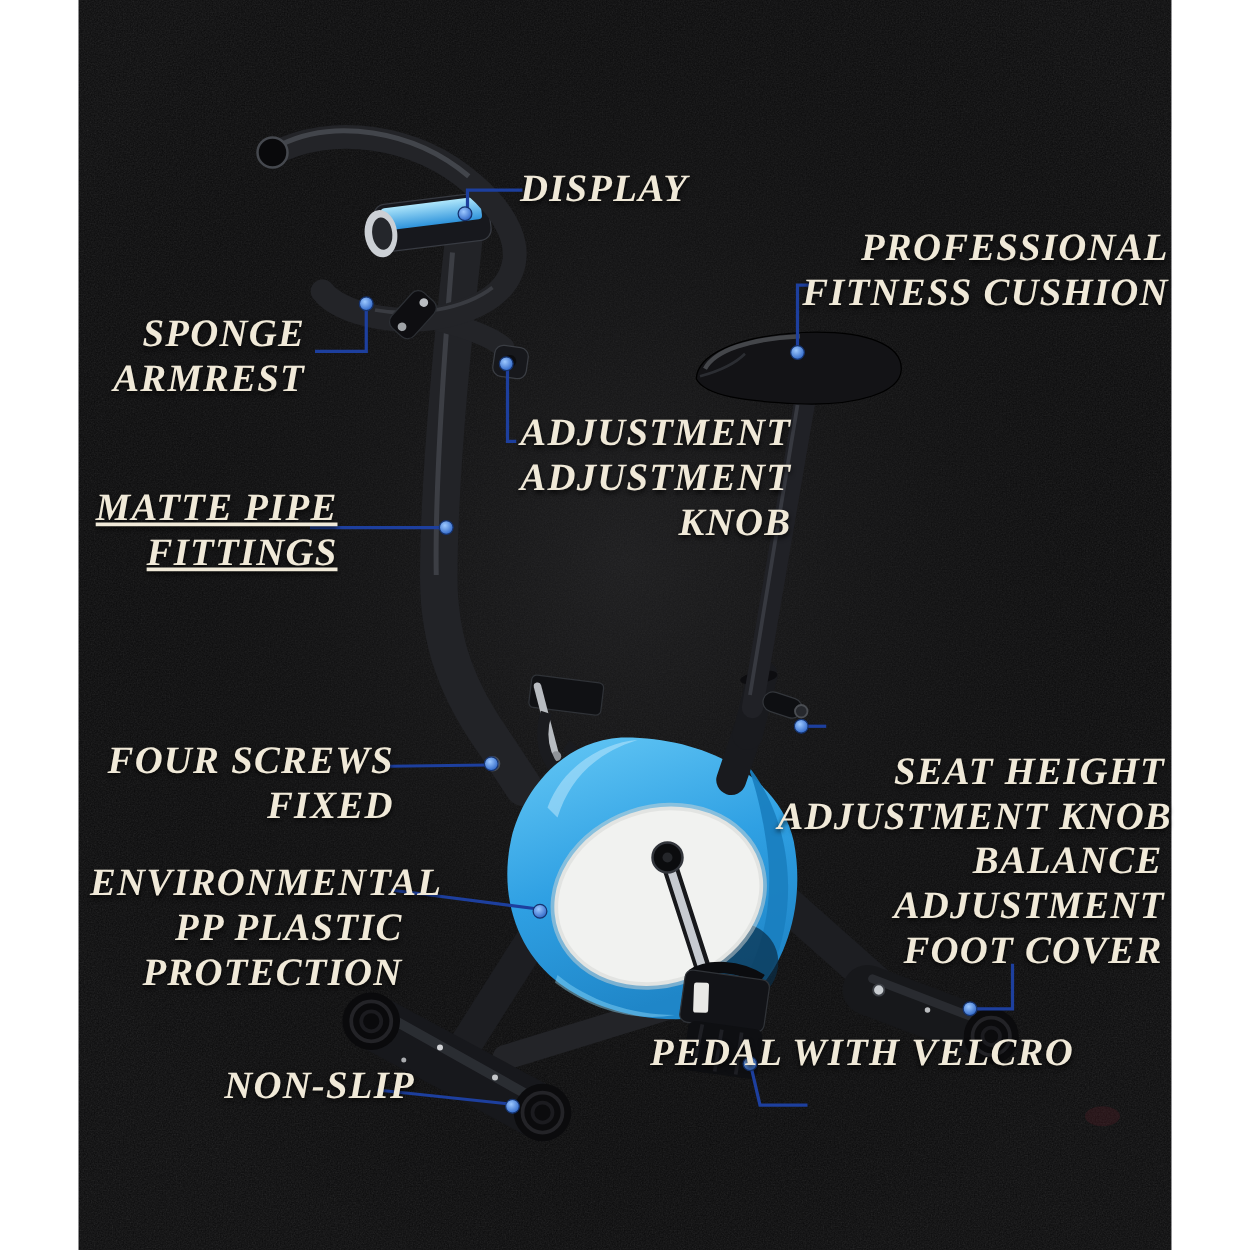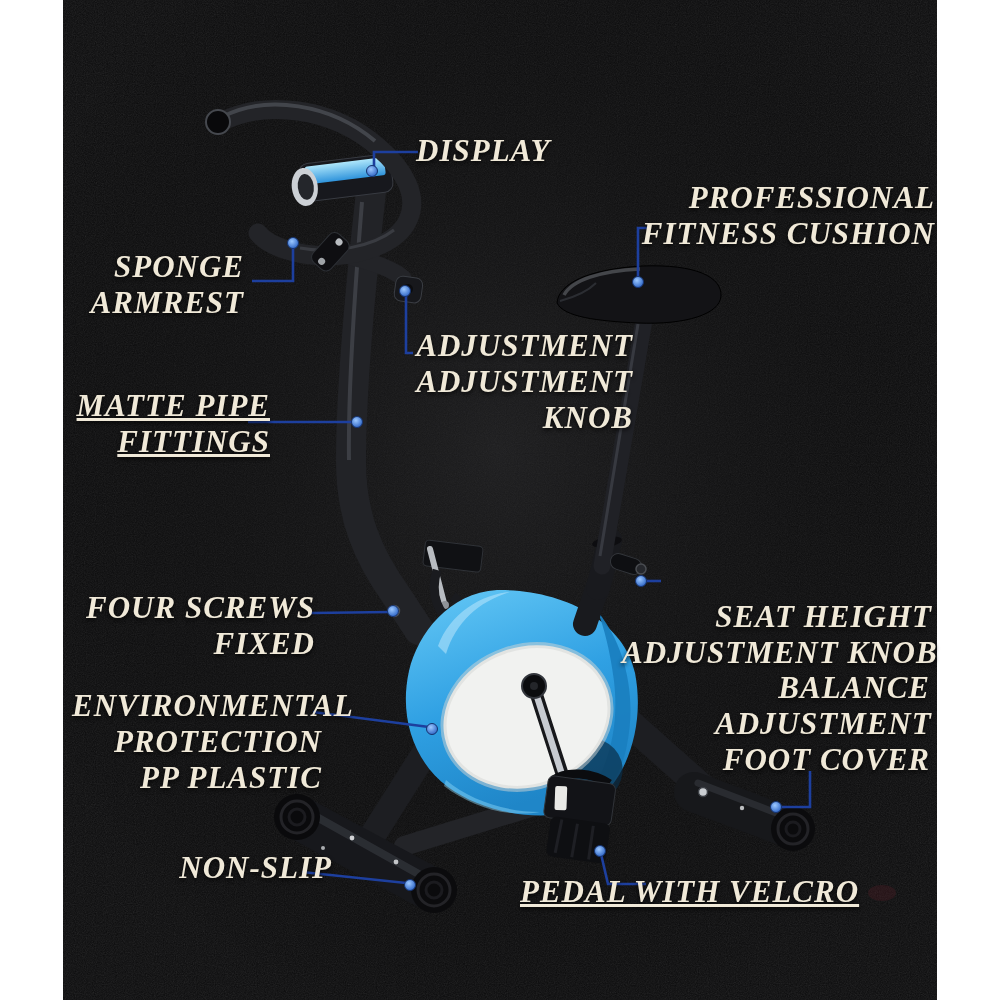--- a/index.html
+++ b/index.html
@@ -16,21 +16,21 @@
   .l-display{left:416px;top:133px;}
   .l-cushion{left:635px;top:180px;width:300px;}
   .l-sponge{left:64px;top:249px;width:180px;}
   .l-resistance{left:405px;top:328px;width:228px;}
   .l-matte{left:70px;top:388px;width:200px;text-decoration:underline;}
   .l-fourscrews{left:80px;top:590px;width:235px;}
   .l-seatheight{left:622px;top:554px;width:310px;margin-top:45px;}
   .l-environmental{left:72px;top:688px;width:250px;}
   .l-balance{left:715px;top:670px;width:215px;}
   .l-nonslip{left:112px;top:850px;width:220px;}
-  .l-pedal{left:520px;top:874px;text-decoration:underline;}
+  .l-pedal{left:520px;top:824px;}
 </style>
 </head>
 <body>
 
 <div id="stage">
   <div id="canvas"></div>
 
   <svg id="art" viewBox="0 0 1000 1000" aria-hidden="true">
     <defs>
       <filter id="noise" x="0" y="0" width="100%" height="100%">
@@ -220,22 +220,22 @@
     <div class="label l-fourscrews center">
       <div>FOUR SCREWS</div>
       <div>FIXED</div>
     </div>
     <div class="label l-seatheight center">
       <div>SEAT HEIGHT</div>
       <div>ADJUSTMENT KNOB</div>
     </div>
     <div class="label l-environmental center">
       <div>ENVIRONMENTAL</div>
+      <div>PP PLASTIC</div>
       <div>PROTECTION</div>
-      <div>PP PLASTIC</div>
     </div>
     <div class="label l-balance center">
       <div>BALANCE</div>
       <div>ADJUSTMENT</div>
       <div>FOOT COVER</div>
     </div>
     <div class="label l-nonslip center">
       <div>NON-SLIP</div>
     </div>
     <div class="label l-pedal">

